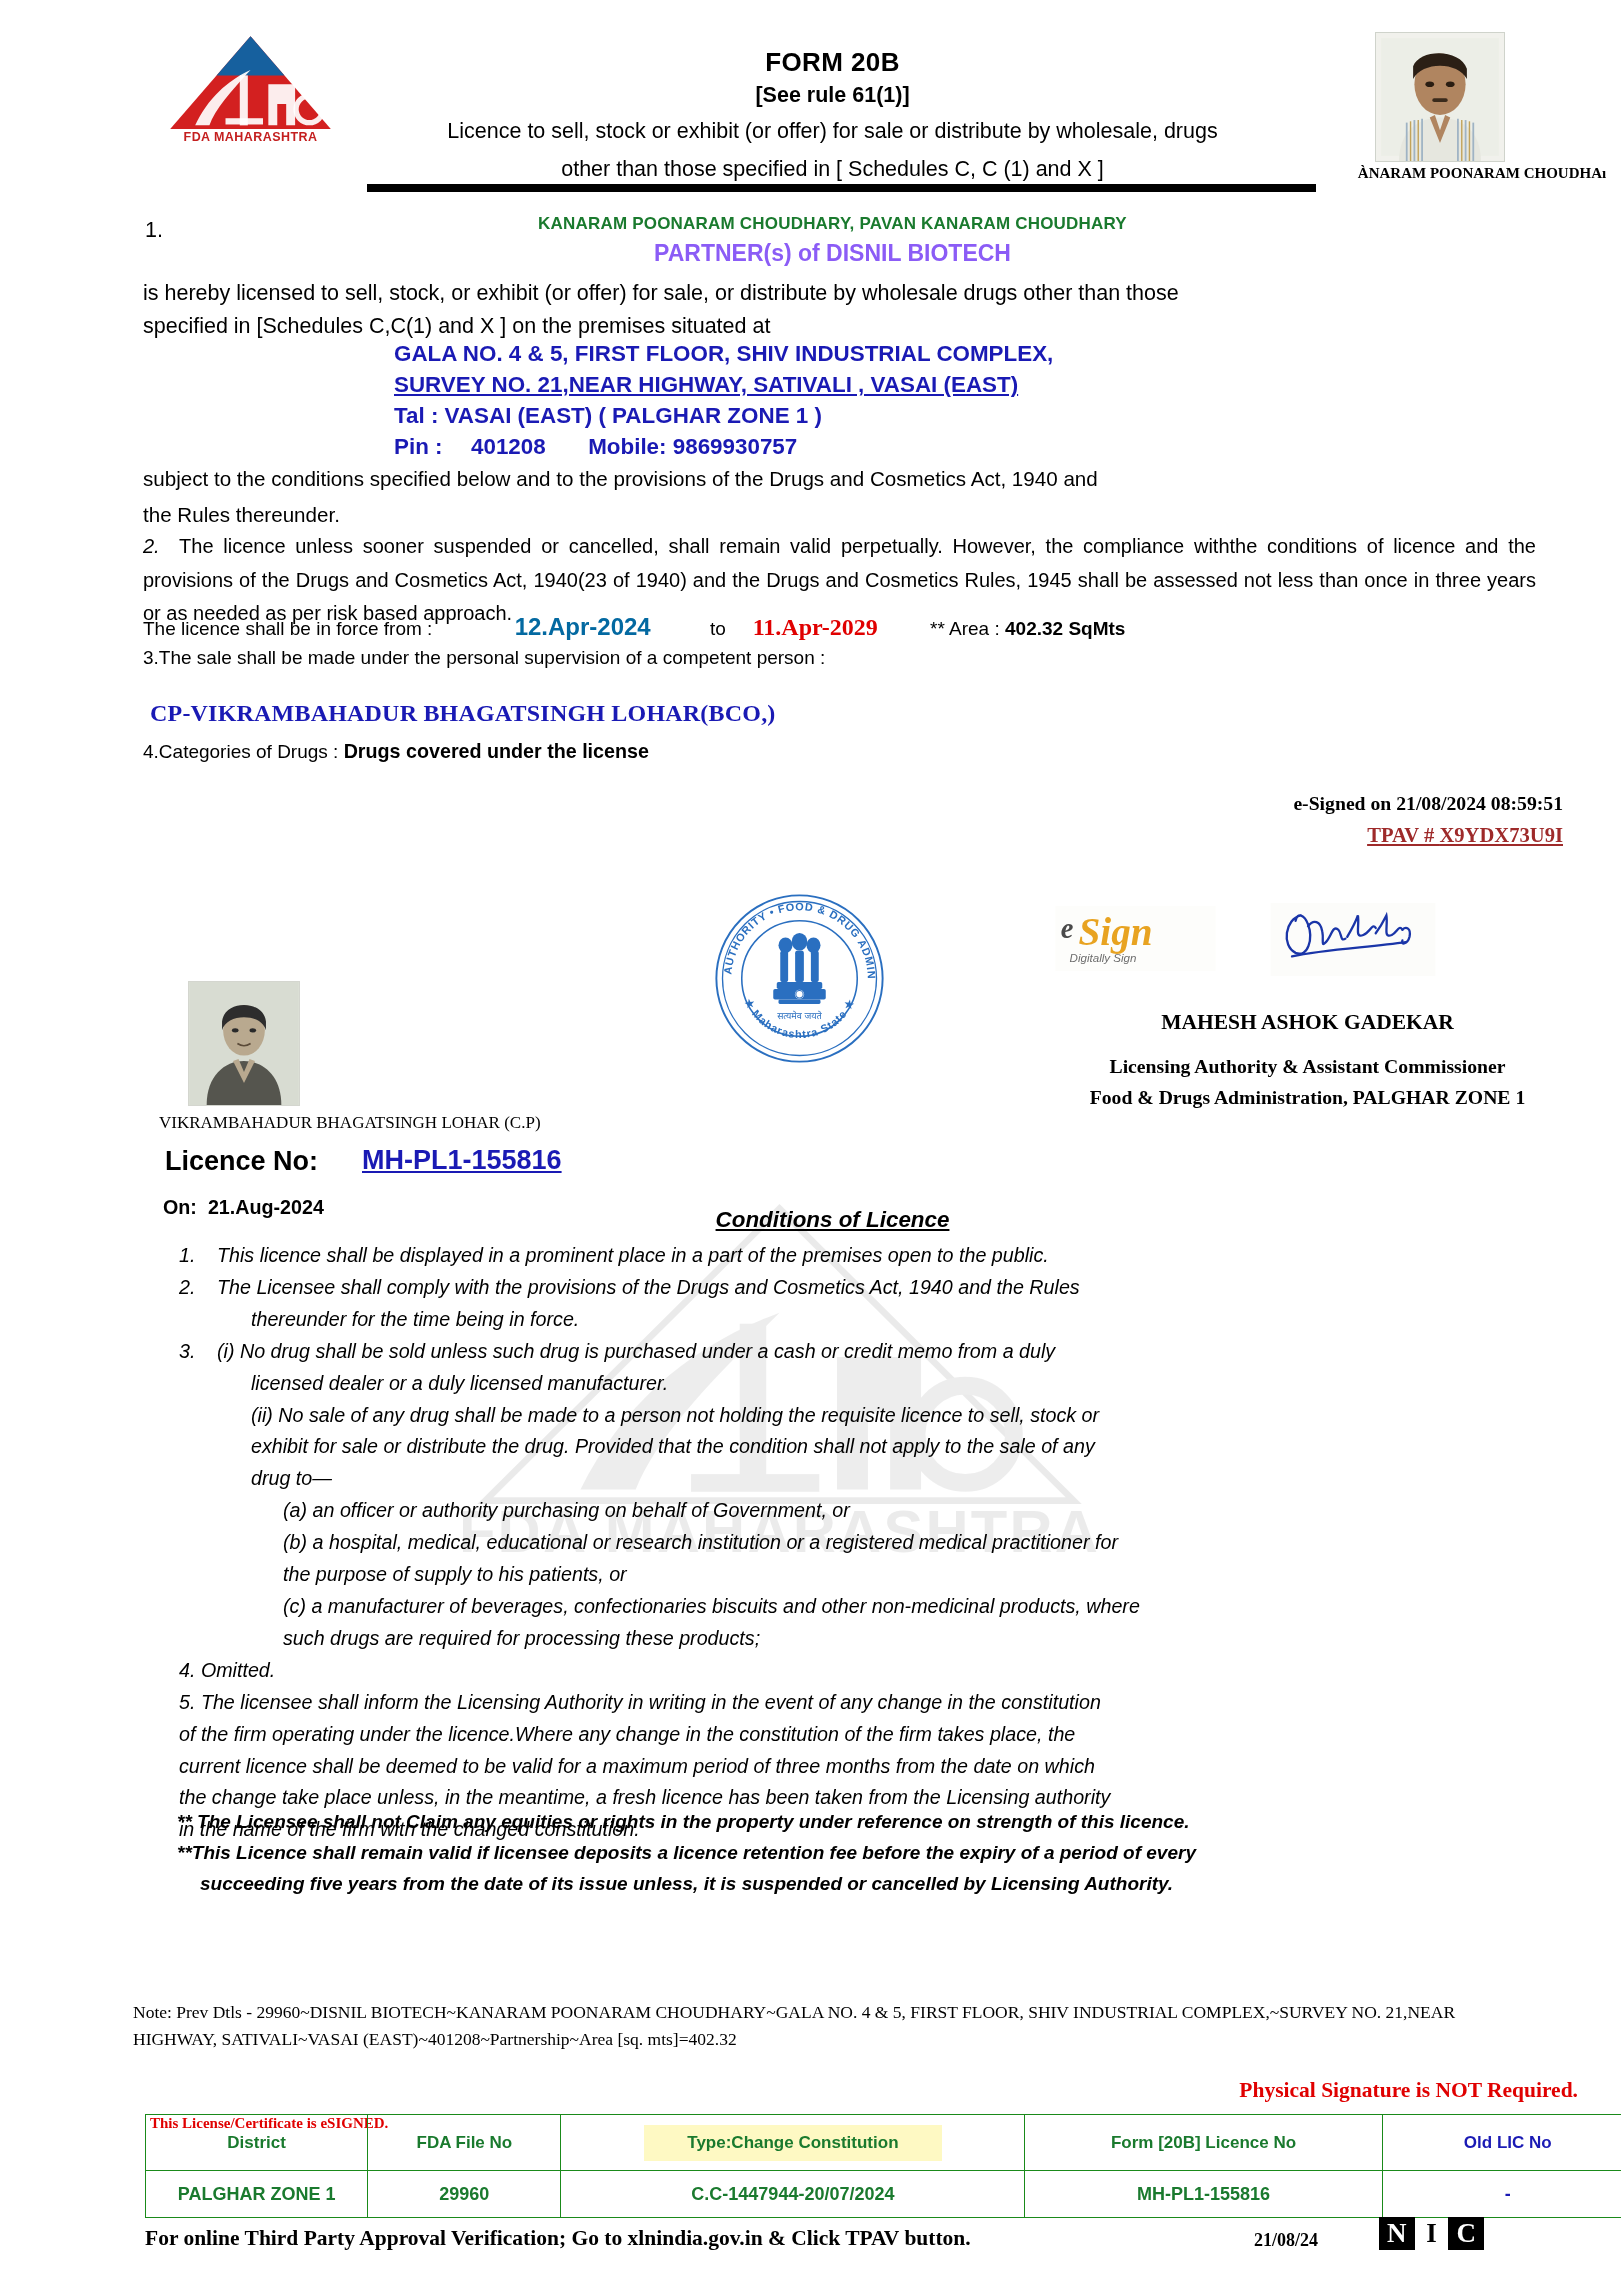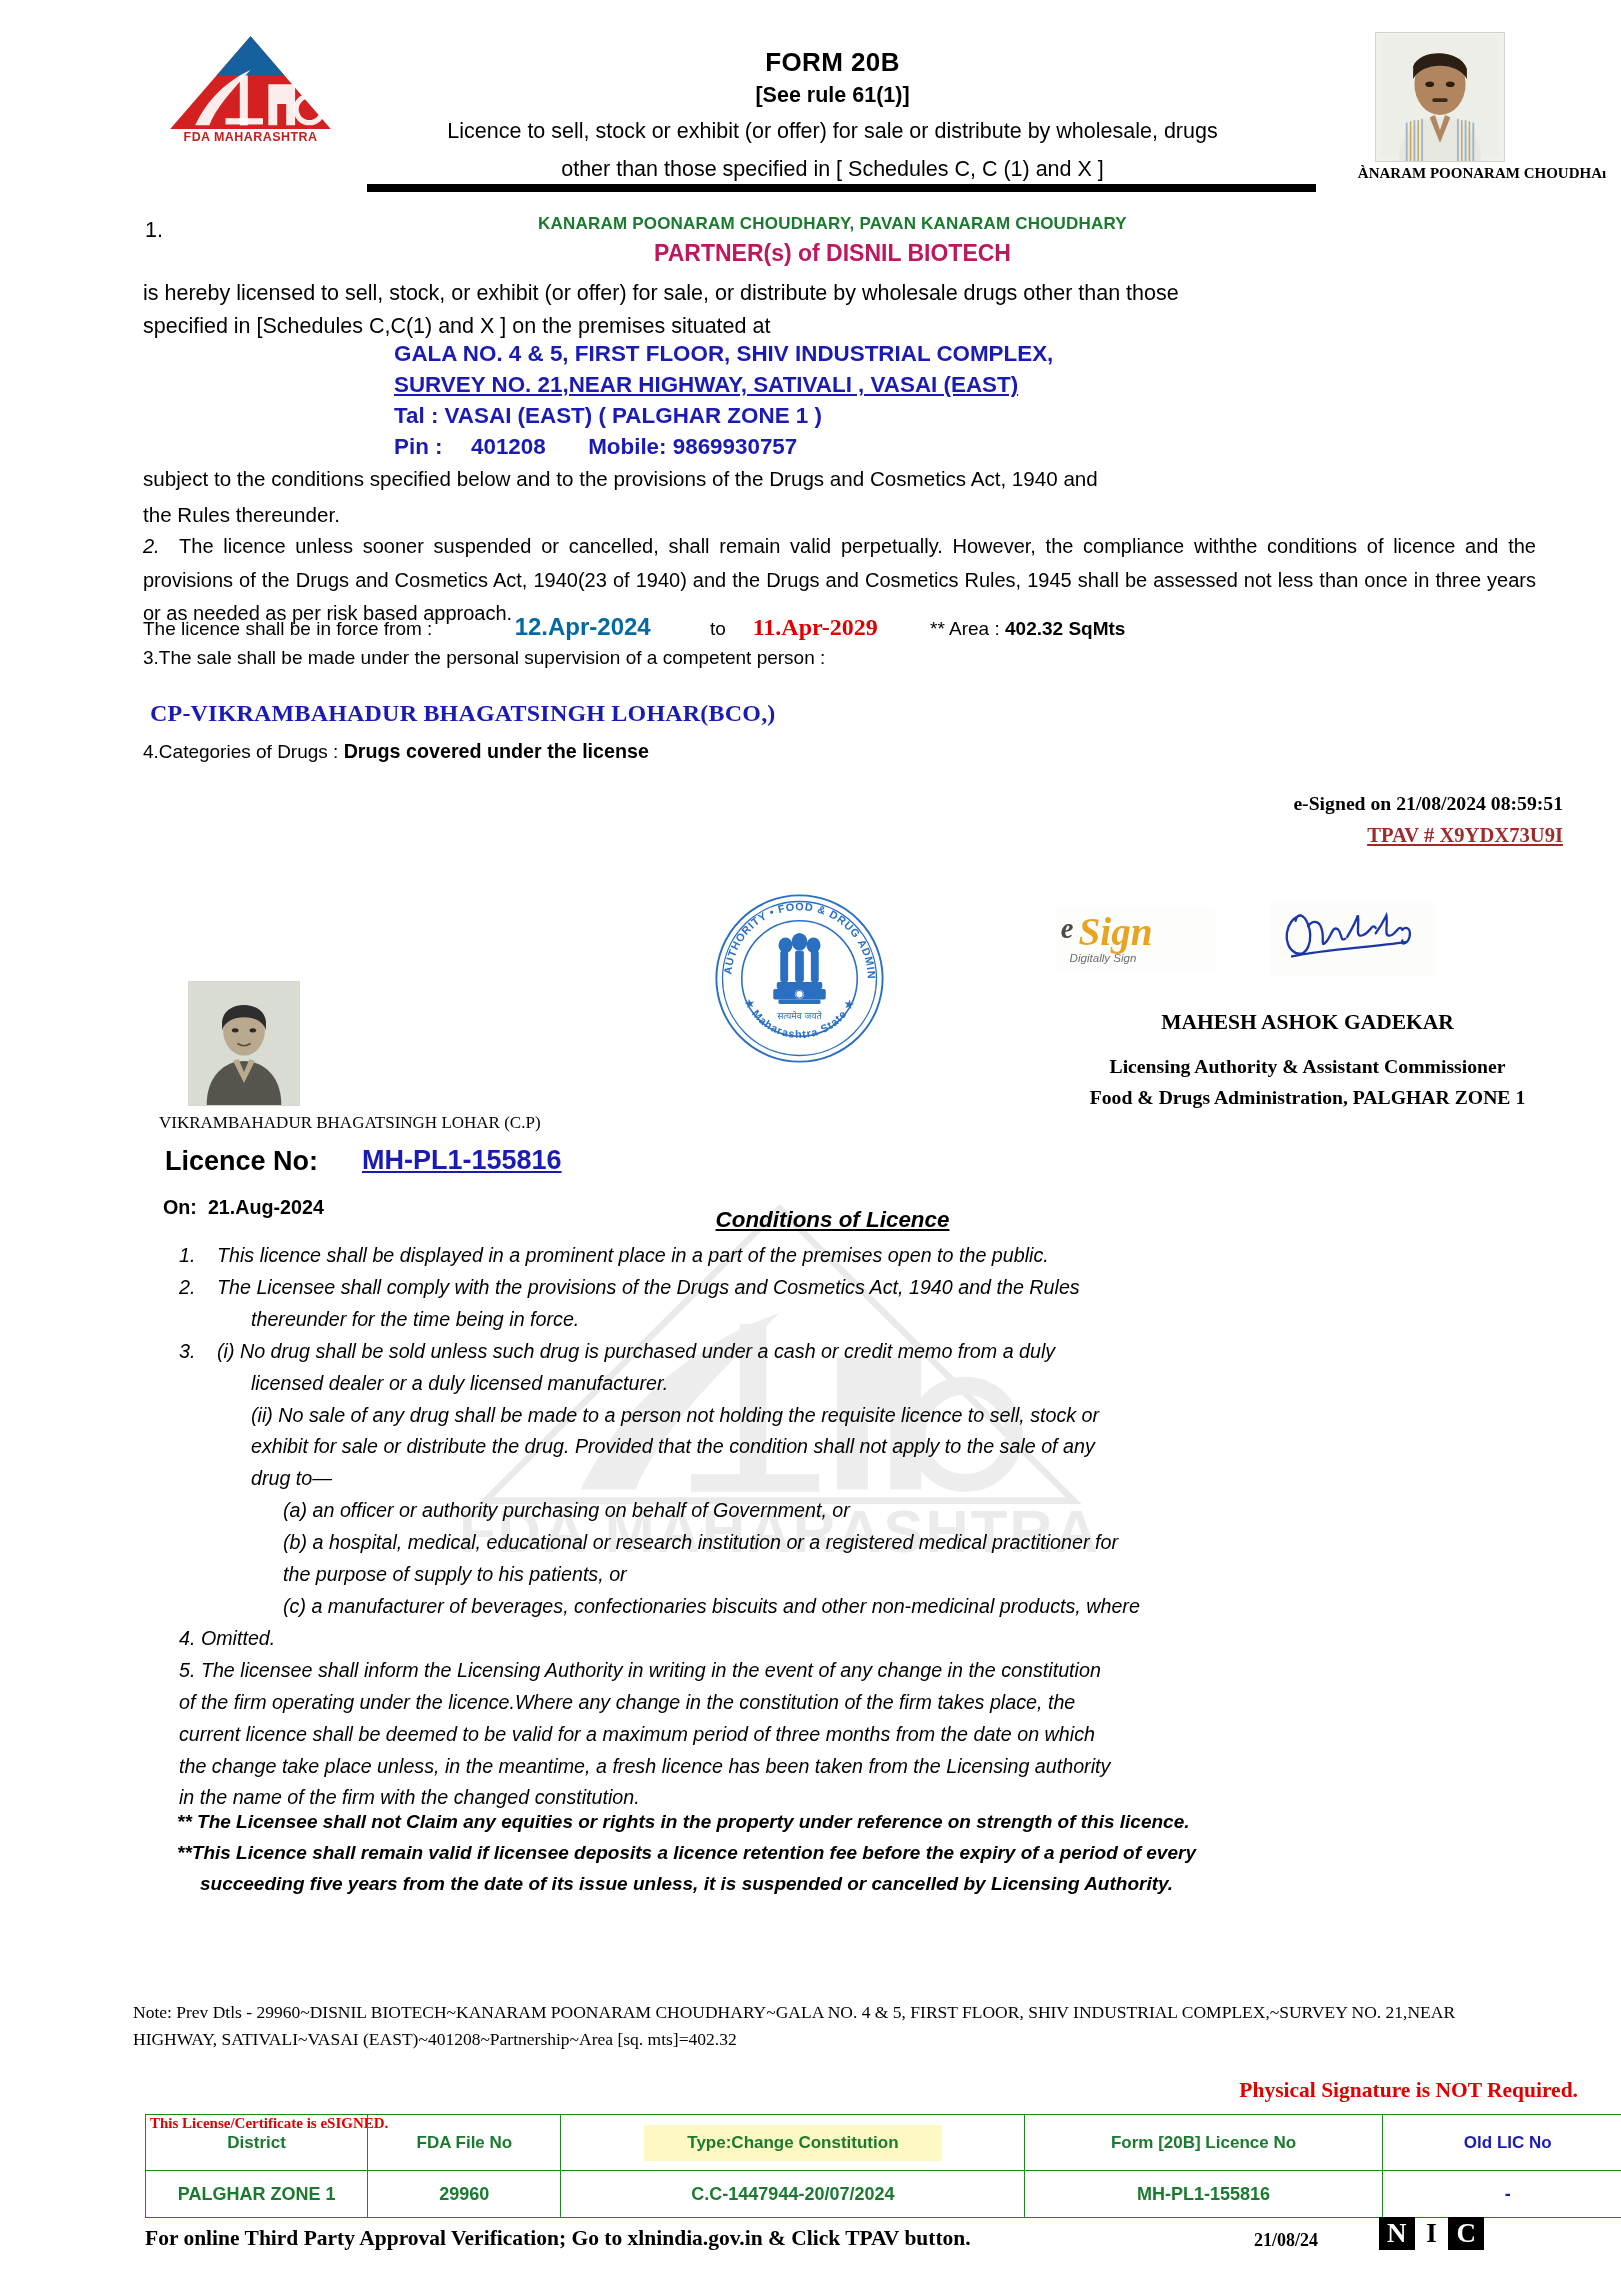--- a/index.html
+++ b/index.html
@@ -40,21 +40,21 @@
                white-space:nowrap; overflow:hidden; text-align:center; }
 
   .hdr-rule { position:absolute; left:367px; top:184px; width:949px; height:8px;
               background:#000; border-top:0.9px solid #000; }
 
   
   .num1 { position:absolute; left:145px; top:218px; font-size:21.5px; }
   .partners-name { position:absolute; left:376px; top:214px; width:913px; text-align:center;
                    font-size:17px; font-weight:bold; color:#1a7a2e; letter-spacing:0.2px; }
   .partners-role { position:absolute; left:376px; top:240px; width:913px; text-align:center;
-                   font-size:23px; font-weight:bold; color:#be185d; }
+                   font-size:23px; font-weight:bold; color:#8b5cf6; }
 
   .t-hereby { position:absolute; left:143px; top:281px; font-size:21.5px; }
   .t-spec   { position:absolute; left:143px; top:314px; font-size:21.5px; }
 
   .addr { position:absolute; left:394px; top:339px; color:#1a1ab4; font-weight:bold; font-size:22.4px; line-height:1.38; }
   .addr .u { text-decoration:underline; }
 
   .t-subject { position:absolute; left:143px; top:467px; font-size:20.6px; }
   .t-rules   { position:absolute; left:143px; top:503px; font-size:20.6px; }
 
@@ -386,20 +386,21 @@
       <span class="n">3.</span>
       <span>(i) No drug shall be sold unless such drug is purchased under a cash or credit memo from a duly</span>
       <div class="cont">licensed dealer or a duly licensed manufacturer.</div>
       <div class="cont">(ii) No sale of any drug shall be made to a person not holding the requisite licence to sell, stock  or</div>
       <div class="cont">exhibit for sale  or distribute the drug. Provided that the condition shall not apply to the sale of any</div>
       <div class="cont">drug to—</div>
       <div class="sub2">(a) an officer or authority purchasing on behalf of Government, or</div>
       <div class="sub2">(b) a hospital, medical, educational or research institution or a registered medical practitioner for</div>
       <div class="sub2">the purpose of supply to his patients, or</div>
       <div class="sub2">(c) a manufacturer of beverages, confectionaries biscuits and other non-medicinal products, where</div>
+      <div class="sub2">such  drugs are required for processing these products;</div>
     </div>
     <div>4.  Omitted.</div>
     <div>5. The licensee shall inform the Licensing Authority in writing in the event of any change in the constitution</div>
     <div>of the firm operating under the licence.Where any change in the constitution of the firm takes place, the</div>
     <div>current licence shall be deemed to be valid for a maximum period of three months from the date on which</div>
     <div>the change take place unless, in the meantime, a fresh licence has been taken from the Licensing authority</div>
     <div>in the name of the firm with the changed constitution.</div>
   </div>
 
   <div class="star-notes">

